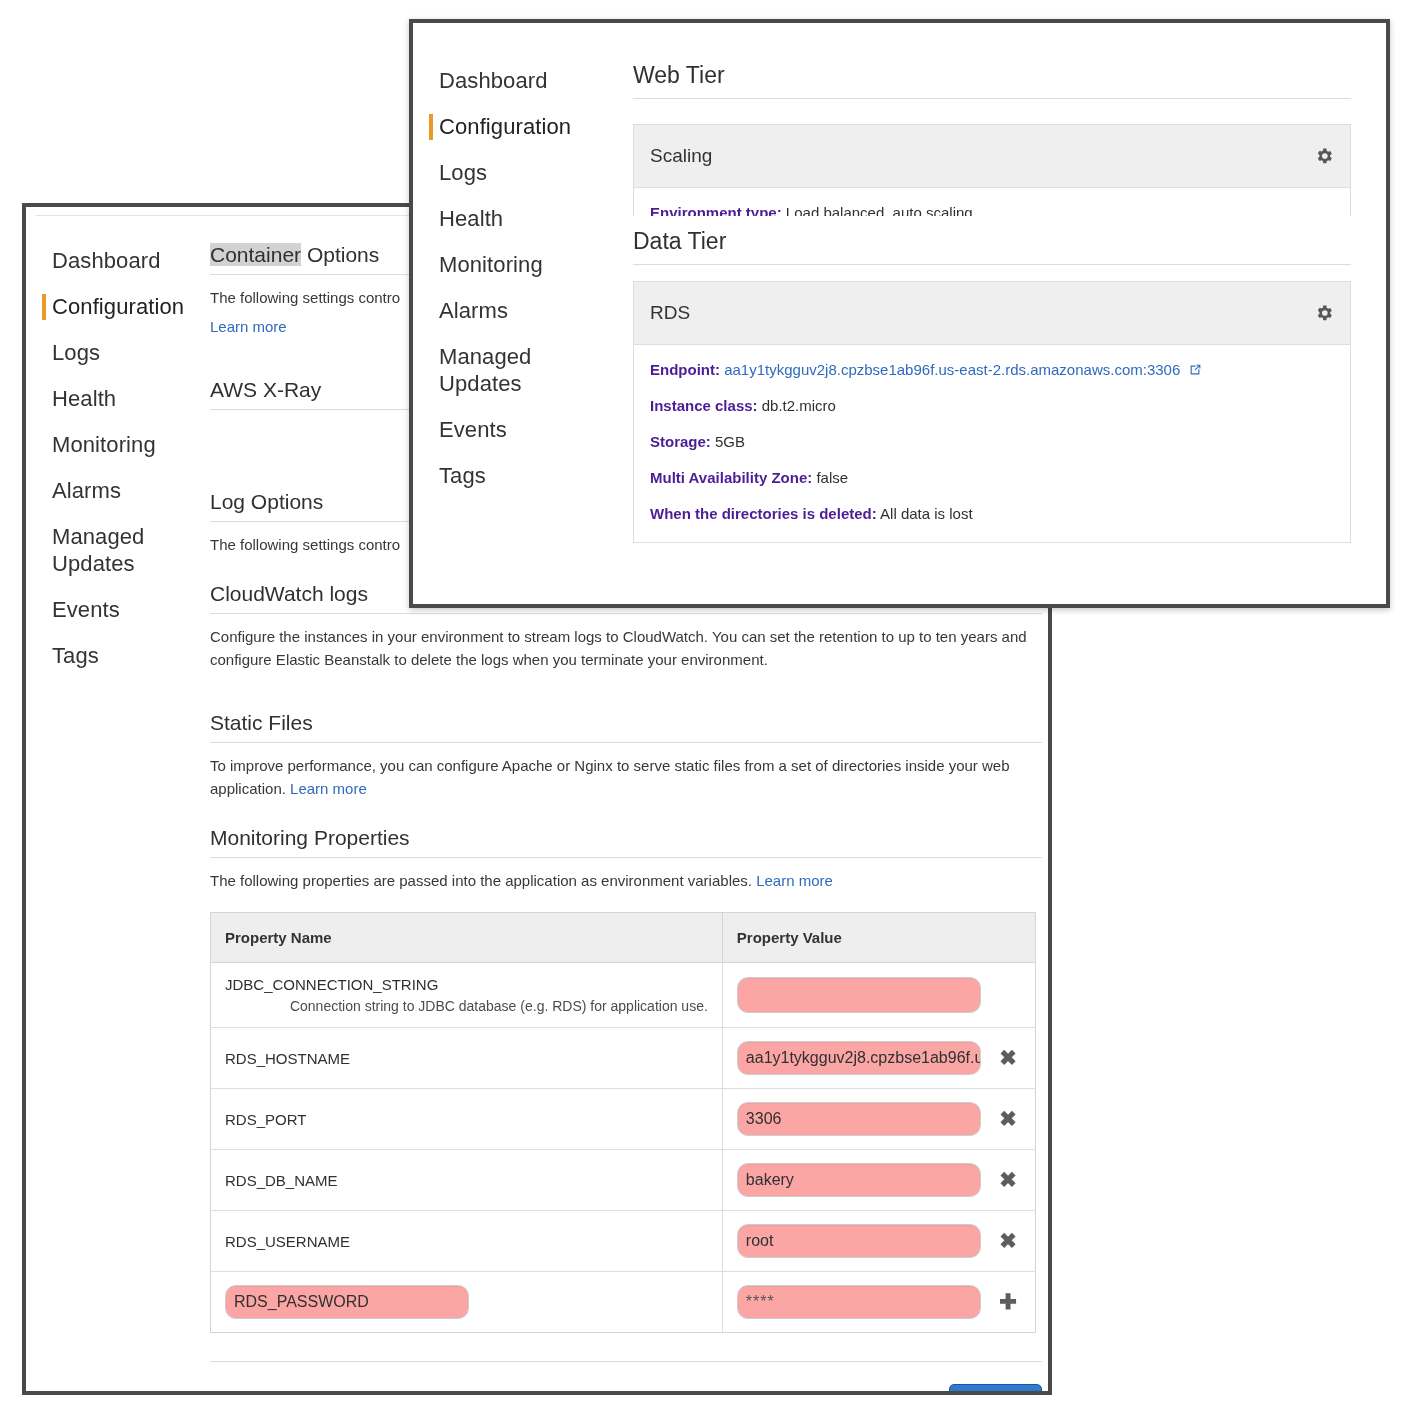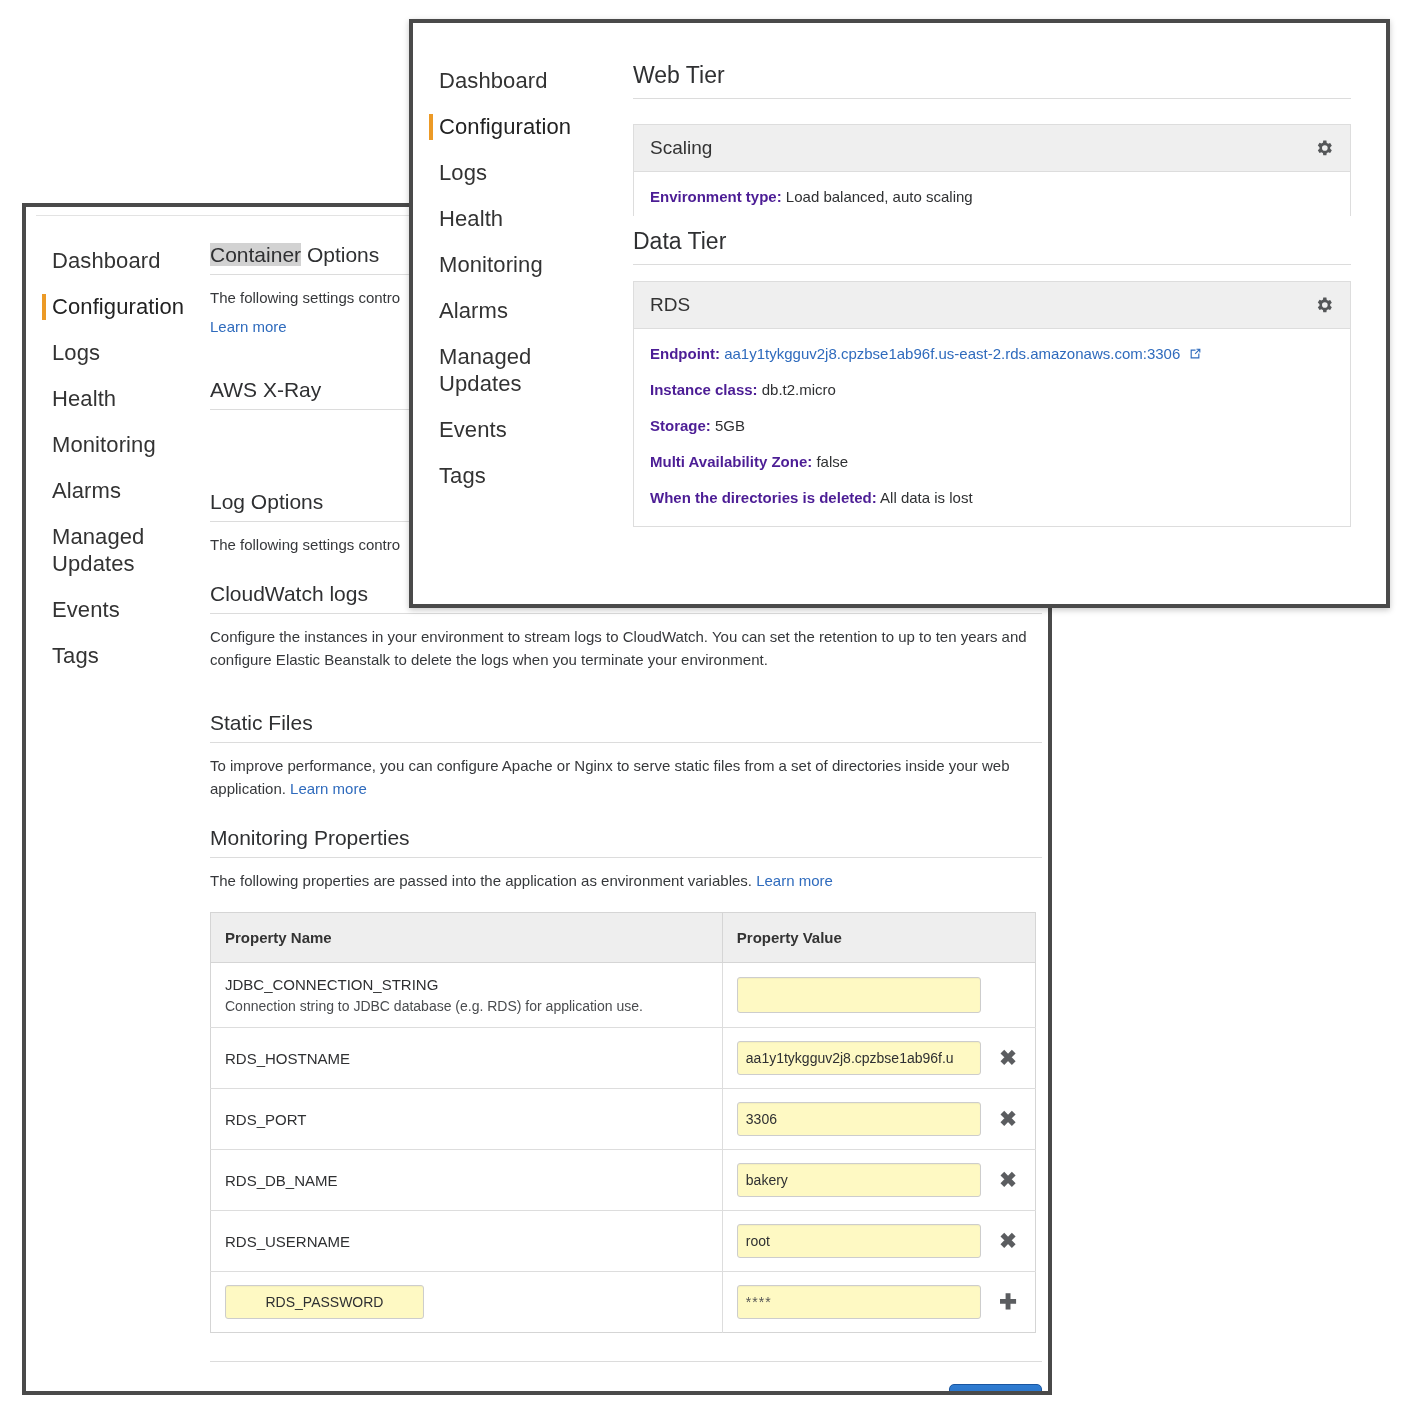--- a/index.html
+++ b/index.html
@@ -143,40 +143,40 @@
     color: #2f3032;
     padding: 13px 14px;
     border-bottom: 1px solid #dddddd;
     border-right: 1px solid #dddddd;
     vertical-align: middle;
   }
   .tbl tr:last-child td { border-bottom: none; }
   .tbl td:last-child { border-right: none; }
   .col-name { width: 518px; }
   .prop-name { font-size: 15px; color: #2f3032; }
-  .prop-desc { font-size: 14px; color: #4a4c4f; margin-top: 5px; }
+  .prop-desc { font-size: 14px; color: #4a4c4f; margin-top: 5px; text-align: right; }
   .valcell { position: relative; white-space: nowrap; }
   .inp {
     display: inline-block;
     box-sizing: border-box;
     width: 244px;
     height: 34px;
     line-height: 32px;
     border: 1px solid #cdcdcd;
-    border-radius: 3px;
-    background: #fef9c3;
+    border-radius: 11px;
+    background: #fca5a5;
     padding: 0 8px;
-    font-size: 14px;
+    font-size: 16px;
     color: #2f3032;
     overflow: hidden;
     vertical-align: middle;
     font-family: "Liberation Sans", sans-serif;
     box-shadow: inset 0 1px 1px rgba(0,0,0,0.04);
   }
-  .inp.name-inp { width: 199px; text-align: center; }
+  .inp.name-inp { width: 244px; }
   .inp.blank { height: 36px; }
   .rowbtn {
     display: inline-block;
     width: 26px;
     text-align: center;
     font-size: 21px;
     color: #5b5d60;
     font-weight: bold;
     margin-left: 10px;
     vertical-align: middle;
@@ -231,21 +231,21 @@
   }
   .panel {
     border: 1px solid #dddddd;
     background: #ffffff;
     margin-top: 16px;
     box-sizing: border-box;
   }
   .panel-hd {
     background: #efefef;
     border-bottom: 1px solid #dddddd;
-    padding: 12px 16px;
+    padding: 20px 16px;
     display: flex;
     align-items: center;
     justify-content: space-between;
     text-align: center;
   }
   .panel-title { font-size: 19px; color: #333333; }
   .gear { width: 20px; height: 20px; display: block; cursor: pointer; }
   .panel-bd { padding: 15px 16px 18px 16px; }
   .kv {
     font-size: 15px;

